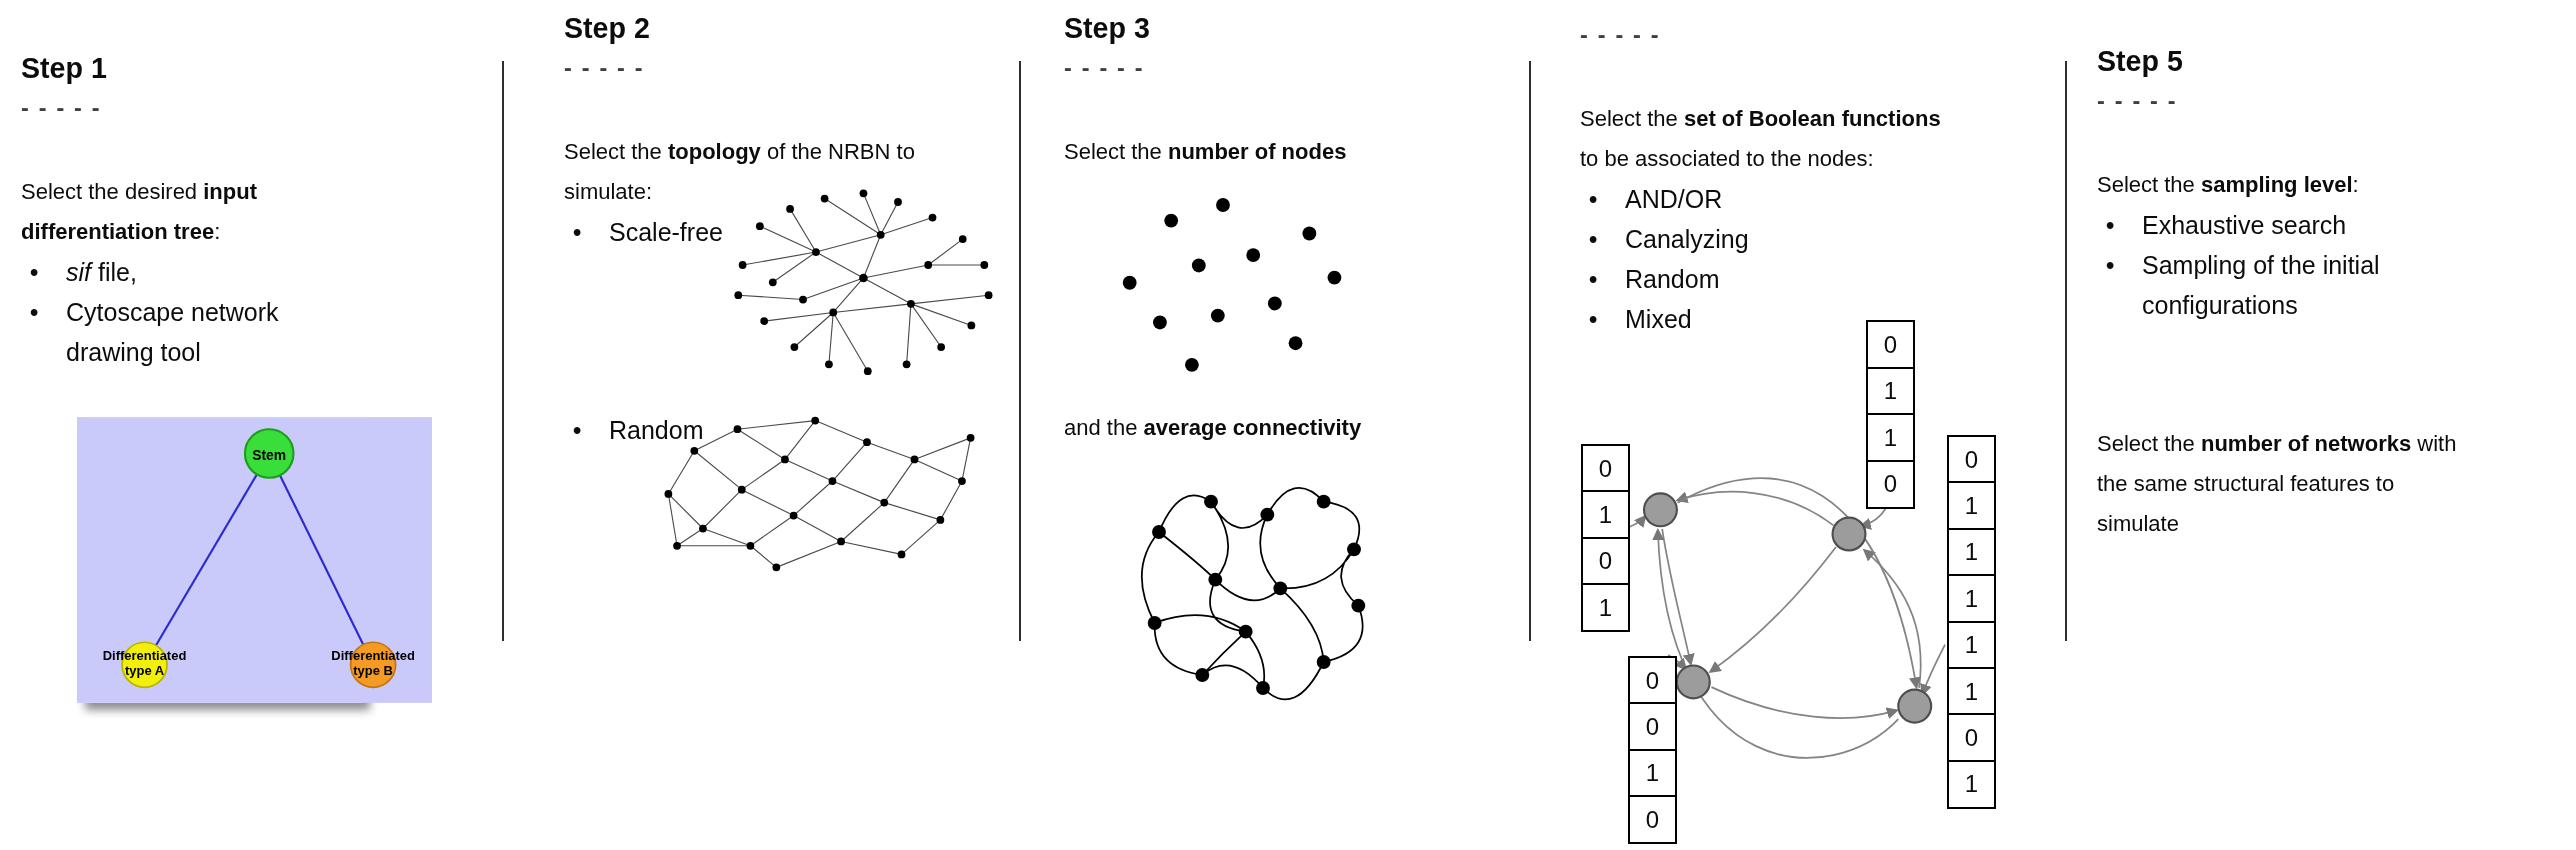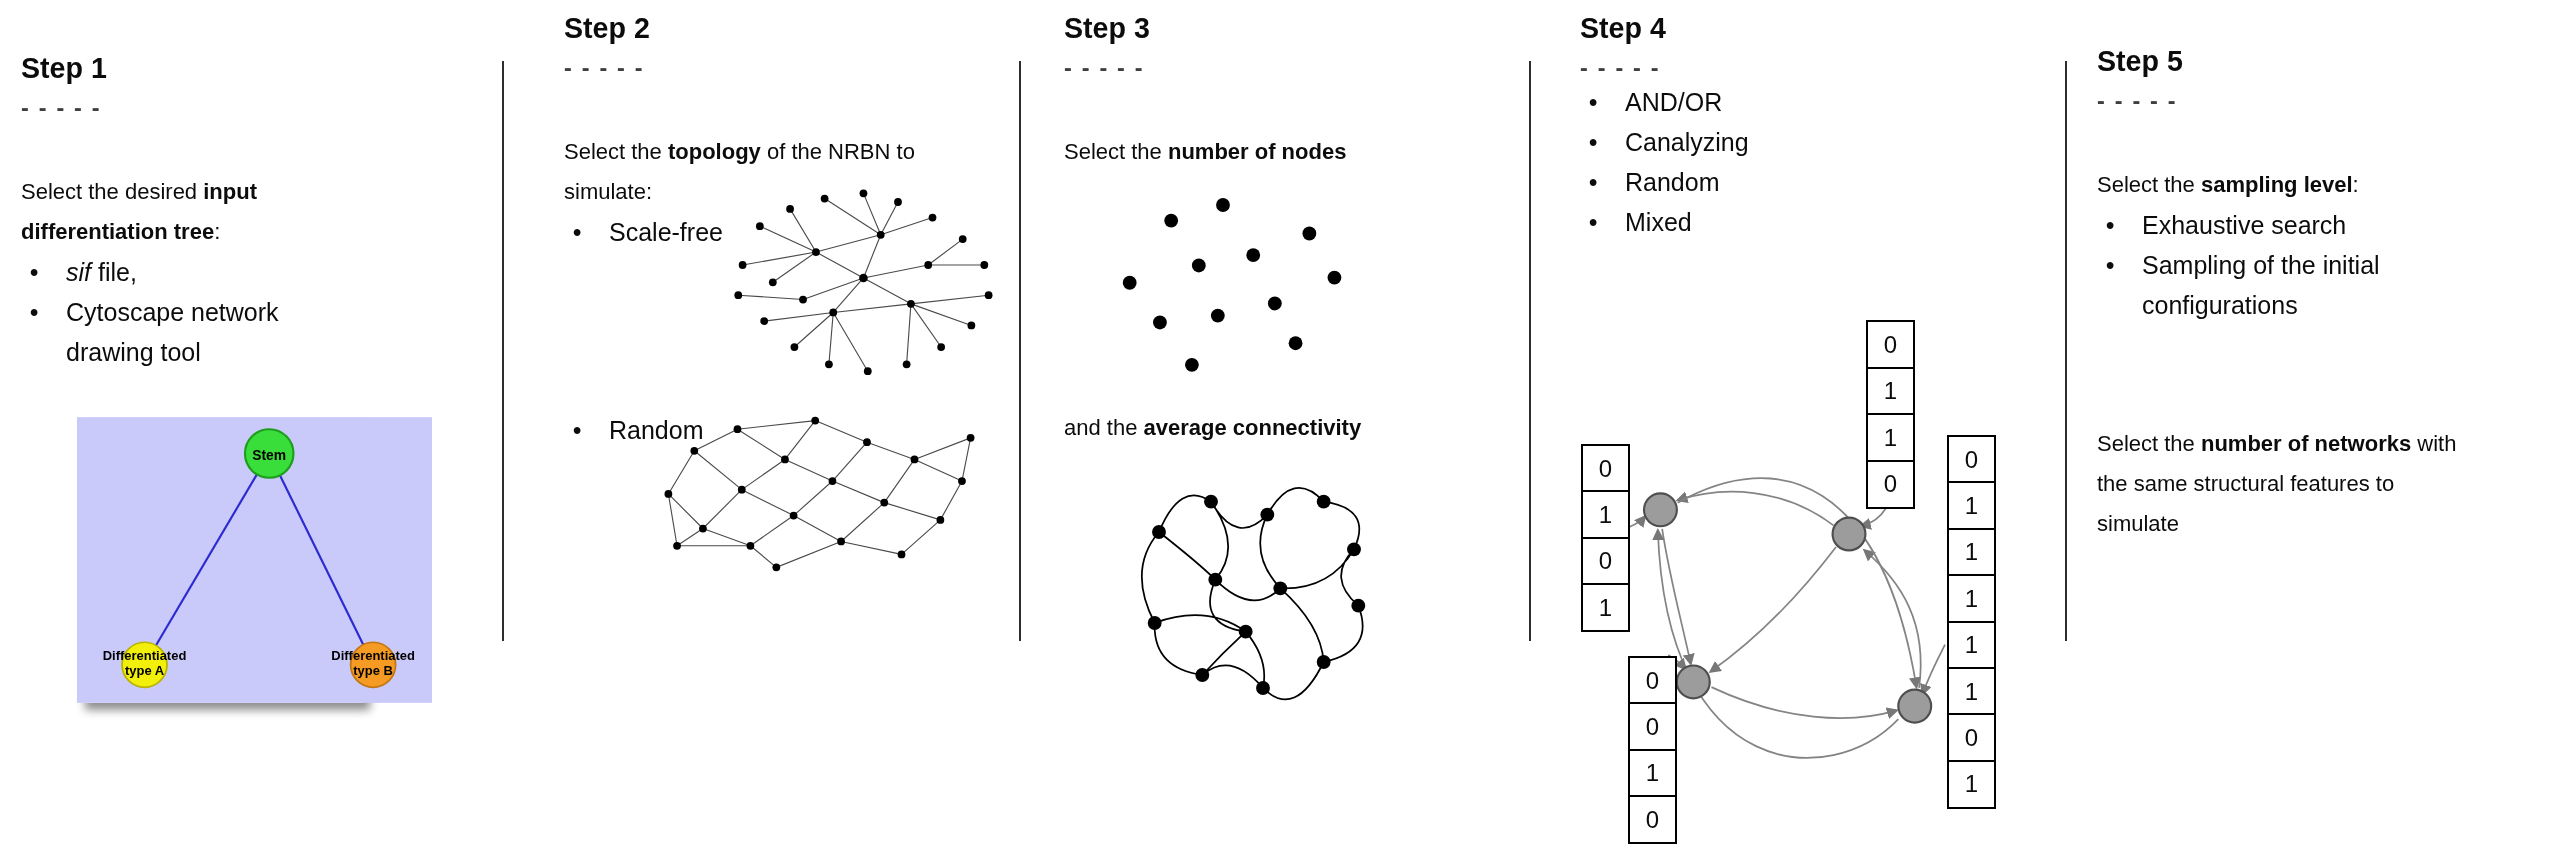--- a/index.html
+++ b/index.html
@@ -181,22 +181,22 @@
           <circle cx="110" cy="130" r="8"></circle>
           <circle cx="185" cy="140" r="8"></circle>
         <circle cx="145" cy="190" r="8"></circle>
       </g>
     </svg>
   </section>
 
   <div class="vdiv" style="left:1529px;"></div>
 
   <section class="col" style="left:1580px;width:474px;">
-    <h2 class="step-title">Step 4</h2>
-    <div class="dashes">- - - - -</div>
+    <div class="dashes">- - - - -</div>
+    <p class="intro" style="width:363px;"><span>Select the </span><span class="b">set of Boolean functions</span><span> to be associated to the nodes:</span></p>
     <div class="bullet">
       <span class="dot">•</span>
       <span class="txt"><span>AND/OR</span></span>
     </div>
     <div class="bullet">
       <span class="dot">•</span>
       <span class="txt"><span>Canalyzing</span></span>
     </div>
     <div class="bullet">
       <span class="dot">•</span>

